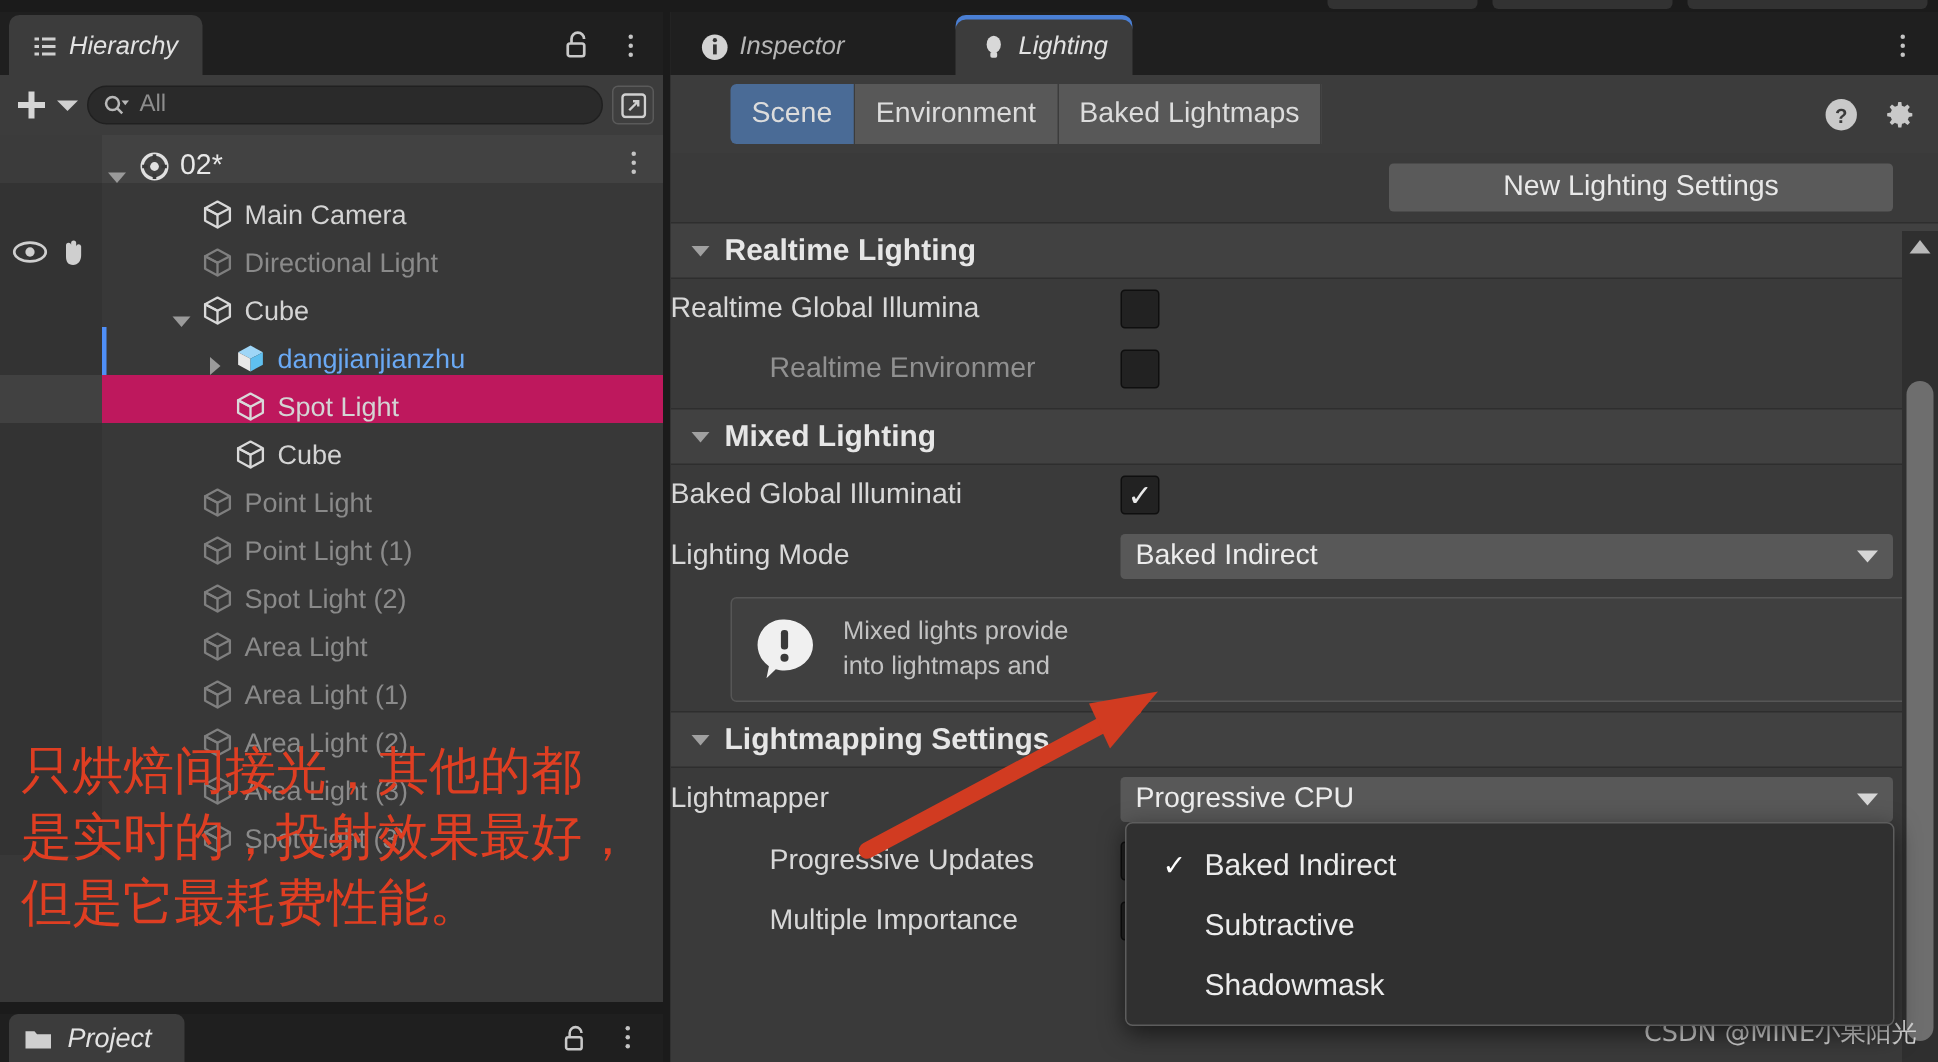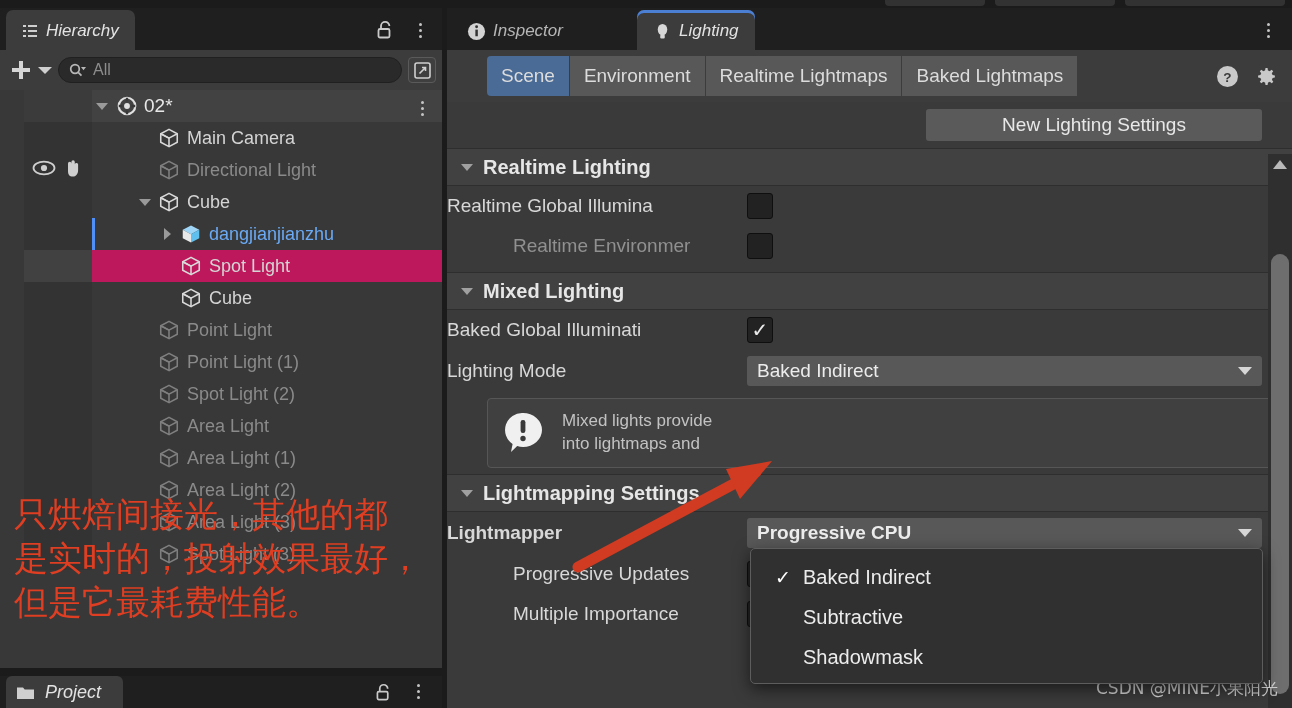--- a/index.html
+++ b/index.html
@@ -38,22 +38,22 @@
   #plus-btn { display:flex; align-items:center; gap:6px; color:#d2d2d2; }
   #search-field {
     flex: 1; height: 26px; background: #2a2a2a; border: 1px solid #202020;
     border-radius: 13px; display:flex; align-items:center; padding: 0 10px; gap:7px;
   }
   #search-field .ph { color:#8d8d8d; font-size:16px; }
   #hier-expand { width:28px;height:26px;border:1px solid #5a5a5a;border-radius:4px;
                  display:flex;align-items:center;justify-content:center; background:#3f3f3f;}
 
   #hier-body { position: relative; height: 578px; background: #383838; overflow: hidden; }
-  .hrow { position: relative; height: 32px; display: flex; align-items: center;
-          color: #d4d4d4; font-size: 18px; margin-left: 24px; }
+  .hrow { position: relative; height: 32px; display: flex; align-items: flex-end;
+          color: #d4d4d4; font-size: 18px; }
   .hrow.dim { color: #8a8a8a; }
   .hrow.hover { background: #be185d; }
   .hrow.sceneroot { background: #424242; }
   .hrow .gutter { width: 68px; height: 100%; background: #333333; flex: none;
                   display:flex; align-items:center; gap:6px; padding-left:8px; }
   .hrow.hover .gutter { background: #414141; }
   .hrow.sceneroot .gutter { background: #3b3b3b; }
   .twisty { width: 0; height: 0; flex: none;
             border-left: 6px solid transparent; border-right: 6px solid transparent;
             border-top: 7px solid #9a9a9a; }
@@ -473,23 +473,20 @@
     </div>
 
     <div id="subtabs">
       <div class="subtab on">
         <span>Scene</span>
       </div>
       <div class="subtab">
         <span>Environment</span>
       </div>
       <div class="subtab">
-        <span>Realtime Lightmaps</span>
-      </div>
-      <div class="subtab">
         <span>Baked Lightmaps</span>
       </div>
       <div id="help-gear">
         <svg width="23" height="23" viewBox="0 0 22 22">
           <circle cx="11" cy="11" r="10" fill="#c9c9c9"></circle>
           <text x="11" y="16" font-size="13" font-weight="bold" text-anchor="middle" fill="#3a3a3a" font-family="Liberation Sans, sans-serif">?</text>
         </svg>
         <svg width="25" height="25" viewBox="0 0 24 24">
           <path fill="#c9c9c9" d="M12 8.2a3.8 3.8 0 1 0 0 7.6 3.8 3.8 0 0 0 0-7.6zm9 4.8v-2l-2.3-.4a7 7 0 0 0-.7-1.7l1.4-1.9-1.5-1.5-1.9 1.4a7 7 0 0 0-1.7-.7L14 3.9h-2l-.4 2.3a7 7 0 0 0-1.7.7L8 5.5 6.5 7l1.4 1.9a7 7 0 0 0-.7 1.7L4.9 11v2l2.3.4c.16.6.4 1.17.7 1.7L6.5 17l1.5 1.5 1.9-1.4c.53.3 1.1.54 1.7.7l.4 2.3h2l.4-2.3c.6-.16 1.17-.4 1.7-.7l1.9 1.4 1.5-1.5-1.4-1.9c.3-.53.54-1.1.7-1.7z"></path>
         </svg>
@@ -542,21 +539,21 @@
         <div class="txt">
           <div>Mixed lights provide</div>
           <div>into lightmaps and</div>
         </div>
       </div>
 
       <div class="sechead">
         <span class="twisty"></span>
         <span>Lightmapping Settings</span>
       </div>
-      <div class="prow" style="height:42px;font-weight:bold;">
+      <div class="prow" style="height:42px;">
         <span class="plabel">Lightmapper</span>
         <span class="dd">
           <span>Progressive CPU</span>
           <span class="caret"></span>
         </span>
       </div>
       <div class="prow">
         <span class="plabel ind">Progressive Updates</span>
         <span class="cbox">✓</span>
       </div>

